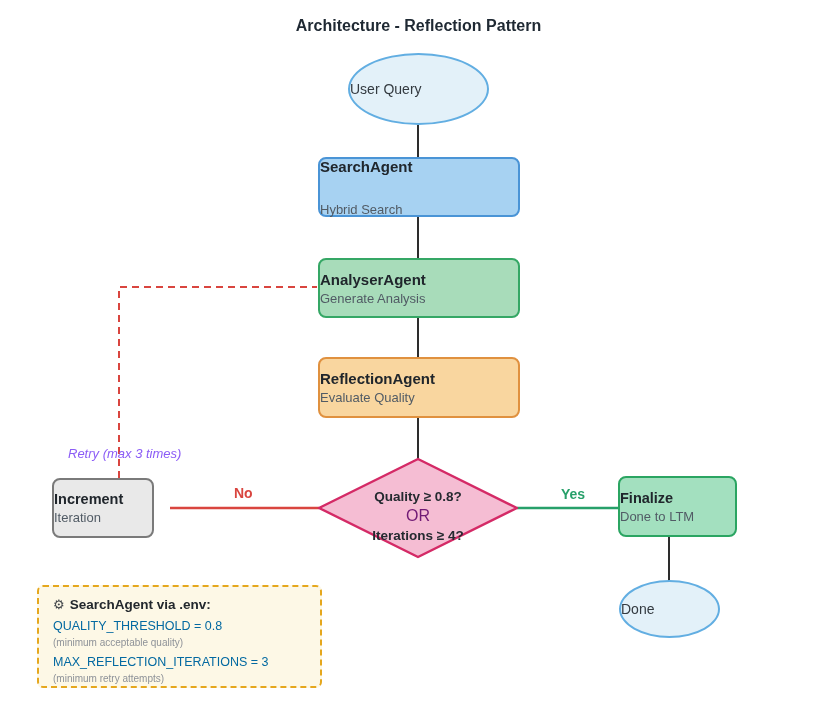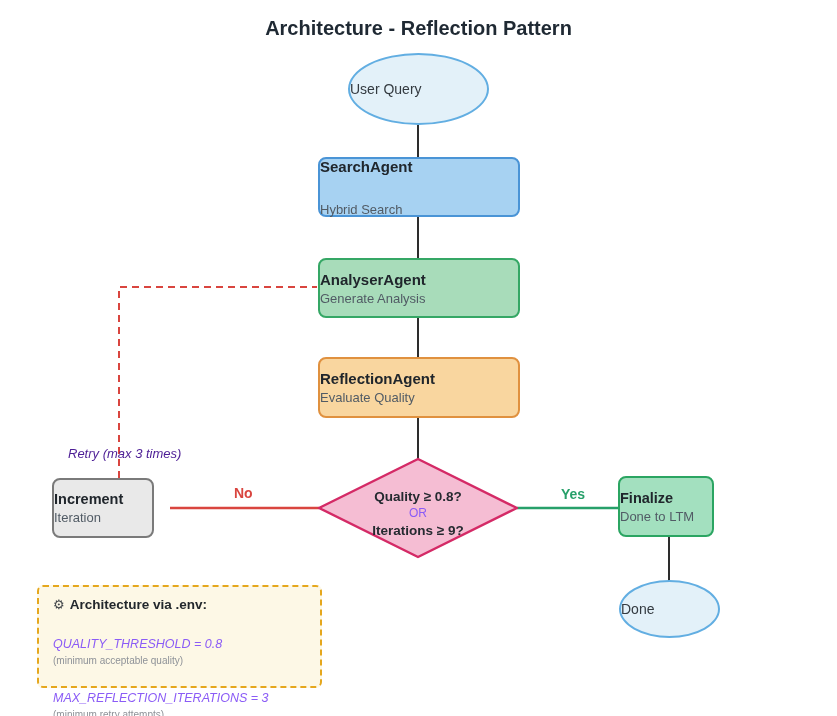--- a/index.html
+++ b/index.html
@@ -9,21 +9,21 @@
     position: relative;
     width: 837px;
     height: 716px;
     background: #ffffff;
     overflow: hidden;
   }
   .page-title {
     position: absolute;
     left: 0; right: 0; top: 17px;
     text-align: center;
-    font-size: 20px;
+    font-size: 16px;
     font-weight: 700;
     color: #1f2933;
   }
   svg.connectors {
     position: absolute;
     left: 0; top: 0;
     z-index: 0;
   }
   .node {
     position: absolute;
@@ -65,38 +65,38 @@
     z-index: 2;
     text-align: center;
   }
   .decision-text .d-strong {
     font-size: 13.5px;
     font-weight: 700;
     color: #252a30;
     line-height: 1.35;
   }
   .decision-text .d-or {
-    font-size: 12px;
-    color: #8b5cf6;
+    font-size: 16px;
+    color: #701a75;
     line-height: 1.3;
   }
   .edge-label {
     position: absolute;
     z-index: 2;
     font-size: 14px;
     font-weight: 700;
   }
   .label-no  { color: #d9453f; }
   .label-yes { color: #27a06a; }
   .label-retry {
     position: absolute;
     z-index: 2;
     font-size: 13px;
     font-style: italic;
-    color: #4c1d95;
+    color: #8b5cf6;
     font-weight: 400;
   }
   .config-note {
     position: absolute;
     left: 37px; top: 585px;
     width: 285px; height: 103px;
     background: #fdf8e6;
     border: 2px dashed #e5a71d;
     border-radius: 6px;
     padding: 10px 14px;
@@ -109,24 +109,23 @@
     display: flex;
     align-items: center;
     gap: 5px;
   }
   .config-heading .gear {
     font-weight: 400;
     font-size: 13px;
     color: #44484c;
   }
   .config-code {
-    margin-top: 25px;
+    margin-top: 7px;
     font-size: 12.5px;
-    color: #8b5cf6;
-    font-style: italic;
+    color: #0369a1;
   }
   .config-desc {
     margin-top: 4px;
     font-size: 10px;
     color: #8e9298;
   }
 </style>
 </head>
 <body>
 
@@ -161,47 +160,47 @@
   </div>
 
   <div class="node box box-reflect" style="left:318px; top:357px; width:202px; height:61px;">
     <div class="box-title">ReflectionAgent</div>
     <div class="box-subtitle">Evaluate Quality</div>
   </div>
 
   <div class="decision-text" style="left:328px; top:488px; width:180px;">
     <div class="d-strong">Quality ≥ 0.8?</div>
     <div class="d-or">OR</div>
-    <div class="d-strong">Iterations ≥ 9?</div>
+    <div class="d-strong">Iterations ≥ 4?</div>
   </div>
 
   <div class="node box box-increment" style="left:52px; top:478px; width:102px; height:60px;">
     <div class="box-title">Increment</div>
     <div class="box-subtitle">Iteration</div>
   </div>
 
-  <div class="node box box-finalize" style="left:618px; top:476px; width:96px; height:61px;">
+  <div class="node box box-finalize" style="left:618px; top:476px; width:119px; height:61px;">
     <div class="box-title">Finalize</div>
     <div class="box-subtitle">Done to LTM</div>
   </div>
 
   <div class="node ellipse" style="left:619px; top:580px; width:101px; height:58px;">
     <span>Done</span>
   </div>
 
   <div class="edge-label label-no" style="left:234px; top:485px;">No</div>
 
   <div class="edge-label label-yes" style="left:561px; top:486px;">Yes</div>
 
   <div class="label-retry" style="left:68px; top:446px;">Retry (max 3 times)</div>
 
   <div class="config-note">
     <div class="config-heading">
       <span class="gear">⚙</span>
-      <span>Architecture via .env:</span>
+      <span>SearchAgent via .env:</span>
     </div>
     <div class="config-code">QUALITY_THRESHOLD = 0.8</div>
     <div class="config-desc">(minimum acceptable quality)</div>
     <div class="config-code">MAX_REFLECTION_ITERATIONS = 3</div>
     <div class="config-desc">(minimum retry attempts)</div>
   </div>
 
 </div>
 
 </body></html>

